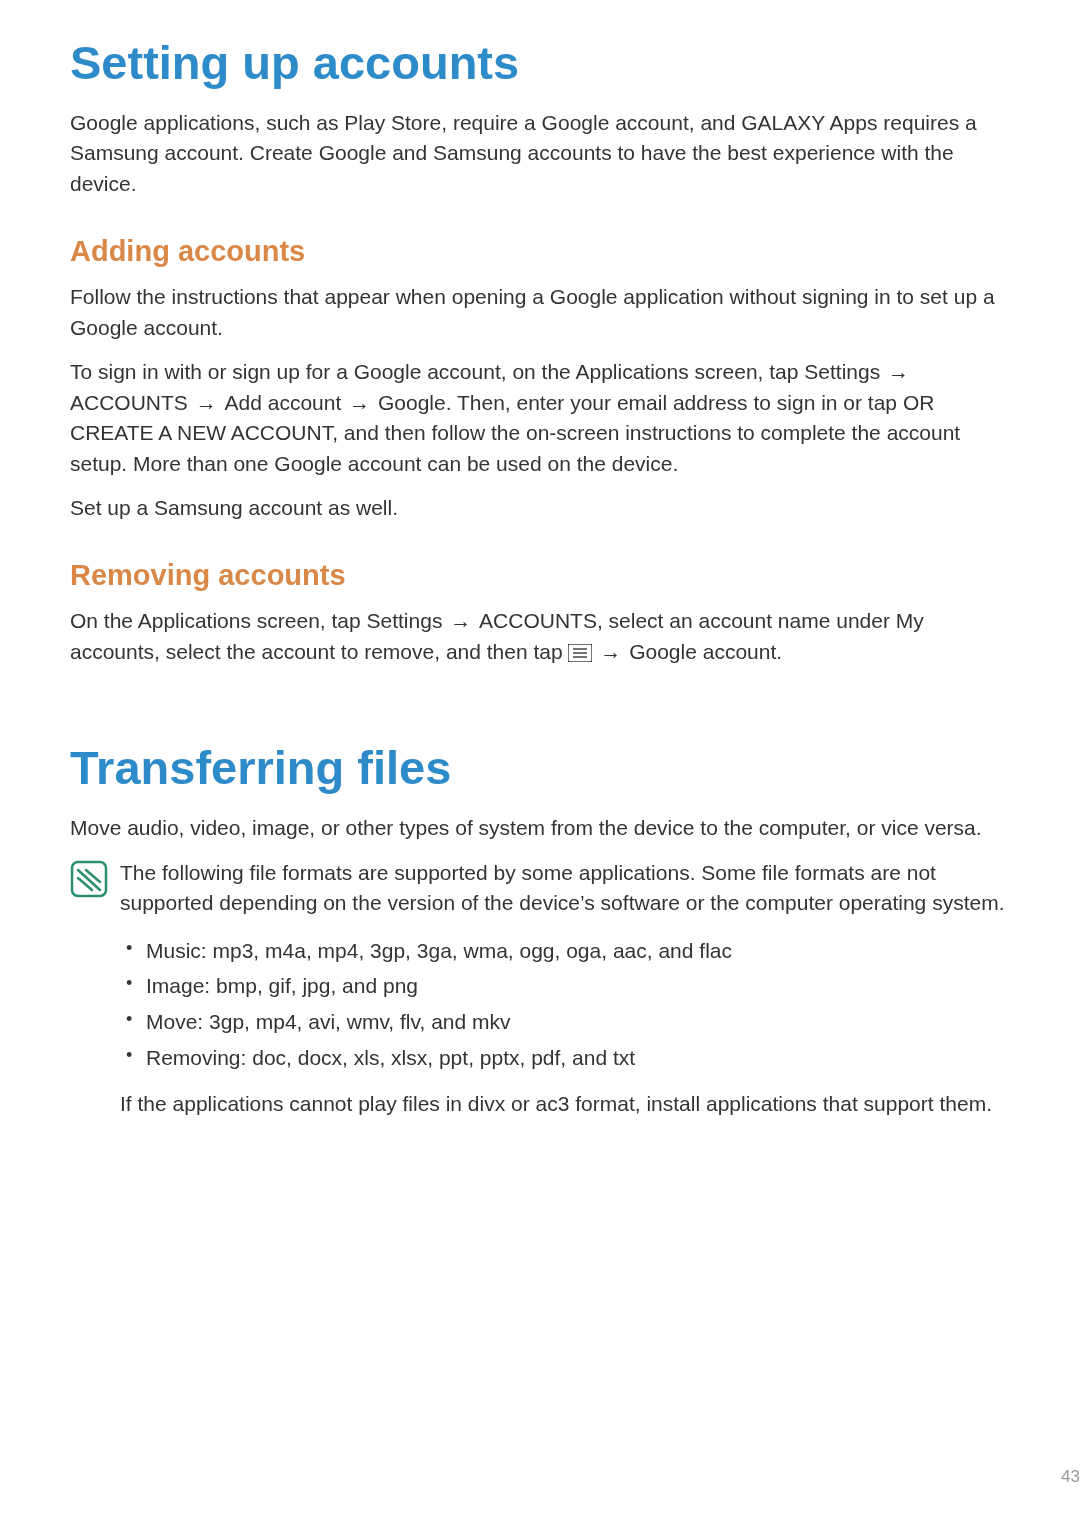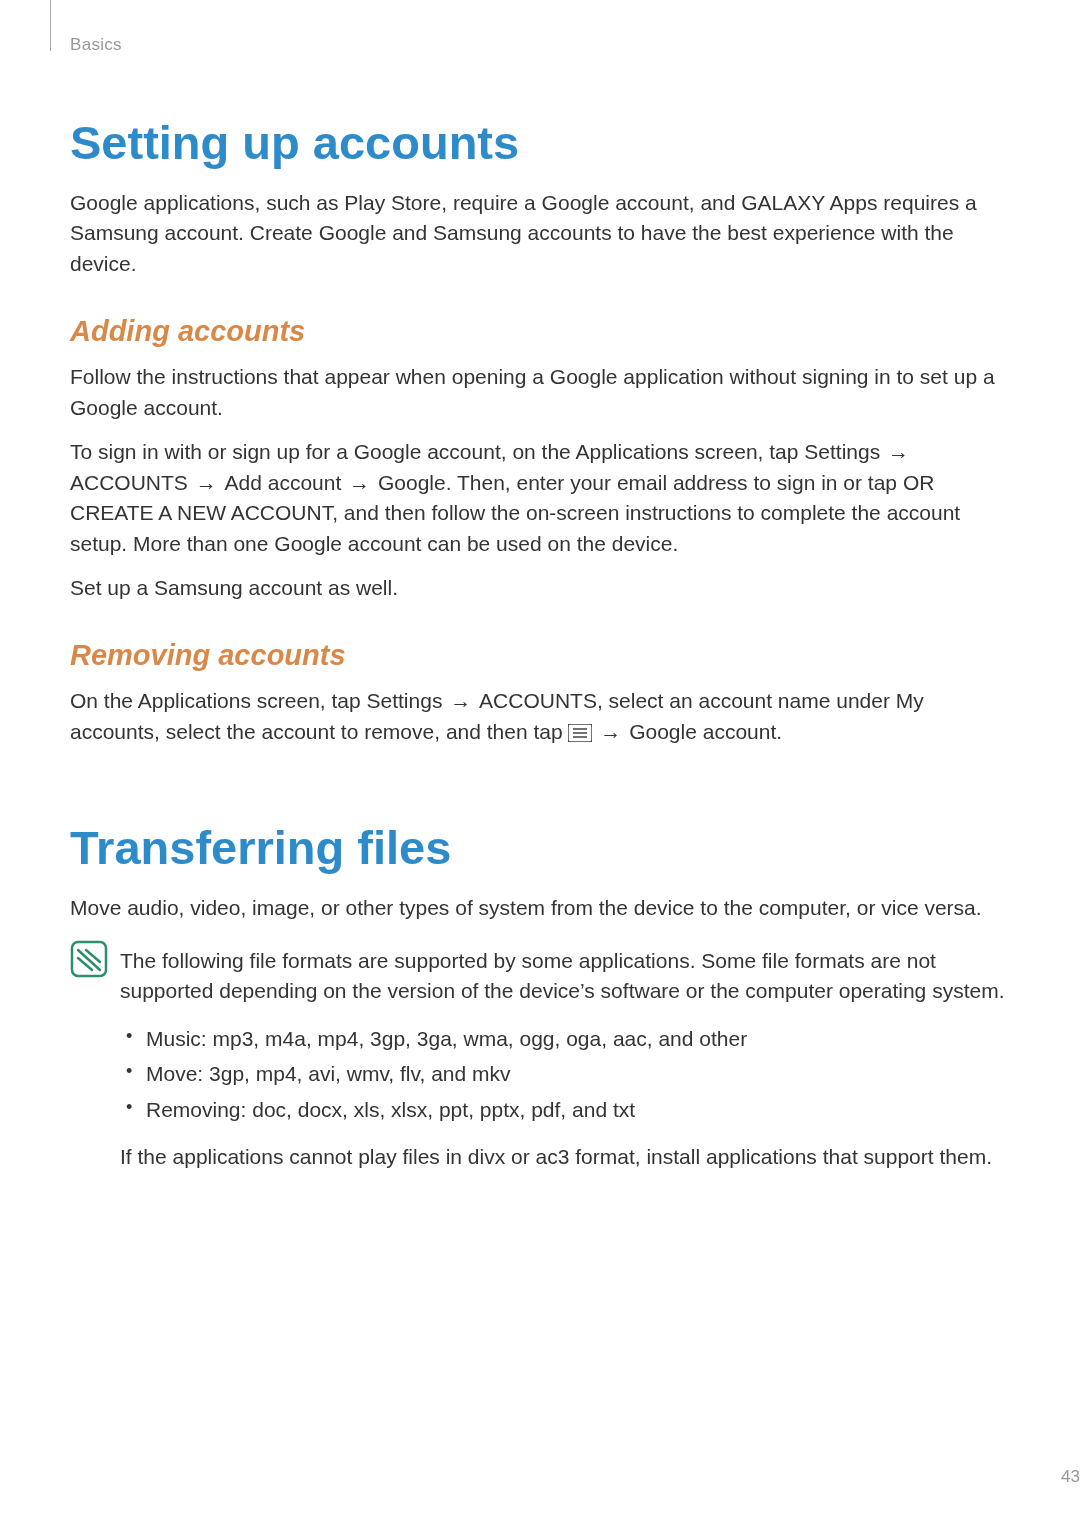--- a/index.html
+++ b/index.html
@@ -38,21 +38,20 @@
     font-size: 47px;
     font-weight: 600;
     color: #2e8bc9;
     margin: 0 0 18px 0;
   }
   h2 {
     font-size: 29px;
     font-weight: 600;
     color: #d98847;
     margin: 36px 0 14px 0;
-    font-style: italic;
   }
   .section-block { margin-bottom: 70px; }
   p.body {
     font-size: 21px;
     line-height: 1.45;
     margin: 10px 0 14px 0;
     color: #343434;
   }
   .b { font-weight: 400; }
   .arrow { padding: 0 2px; }
@@ -65,21 +64,21 @@
     align-items: flex-start;
     margin-top: 8px;
   }
   .note-icon-col {
     flex: 0 0 50px;
     padding-top: 2px;
   }
   .note-text-col {
     flex: 1;
   }
-  .note-text-col p.body { margin-top: 8px; }
+  .note-text-col p.body { margin-top: 0; }
   ul.formats {
     margin: 6px 0 14px 0;
     padding-left: 26px;
     list-style: none;
   }
   ul.formats li {
     font-size: 21px;
     line-height: 1.7;
     color: #343434;
     position: relative;
@@ -101,24 +100,20 @@
     font-size: 17px;
     color: #999;
   }
   [data-bind]:empty::after { content: ""; }
 </style>
 </head>
 <body>
 
 <div class="page">
 
-  <div class="header-wrap">
-    <div class="header-rule"></div>
-    <div class="breadcrumb" data-bind="header.breadcrumb">Basics</div>
-  </div>
 
   <div class="section-block">
     <h1 data-bind="section1.title">Setting up accounts</h1>
 
     <p class="body">
       <span data-bind="section1.intro.p1a">Google applications, such as </span><span class="b" data-bind="section1.intro.p1b">Play Store</span><span data-bind="section1.intro.p1c">, require a Google account, and </span><span class="b" data-bind="section1.intro.p1d">GALAXY Apps</span><span data-bind="section1.intro.p1e"> requires a Samsung account. Create Google and Samsung accounts to have the best experience with the device.</span>
     </p>
 
     <h2 data-bind="section1.add.heading">Adding accounts</h2>
 
@@ -150,21 +145,22 @@
     <div class="note-row">
       <div class="note-icon-col">
         <svg width="38" height="38" viewBox="0 0 38 38">
           <rect x="2" y="2" width="34" height="34" rx="6" fill="none" stroke="#2b8f6d" stroke-width="2.5"></rect>
           <path d="M8 10 L30 30 M8 18 L22 30 M16 10 L30 22" stroke="#2b8f6d" stroke-width="2.5" fill="none" stroke-linecap="round"></path>
         </svg>
       </div>
       <div class="note-text-col">
         <p class="body" data-bind="section2.note.p1">The following file formats are supported by some applications. Some file formats are not supported depending on the version of the device’s software or the computer operating system.</p>
         <ul class="formats">
-          <li data-bind="section2.note.bullets.0">Music: mp3, m4a, mp4, 3gp, 3ga, wma, ogg, oga, aac, and other</li>
+          <li data-bind="section2.note.bullets.0">Music: mp3, m4a, mp4, 3gp, 3ga, wma, ogg, oga, aac, and flac</li>
+          <li data-bind="section2.note.bullets.1">Image: bmp, gif, jpg, and png</li>
           <li data-bind="section2.note.bullets.2">Move: 3gp, mp4, avi, wmv, flv, and mkv</li>
           <li data-bind="section2.note.bullets.3">Removing: doc, docx, xls, xlsx, ppt, pptx, pdf, and txt</li>
         </ul>
         <p class="body" data-bind="section2.note.p2">If the applications cannot play files in divx or ac3 format, install applications that support them.</p>
       </div>
     </div>
   </div>
 
   <div class="page-number" data-bind="page_number">43</div>
 </div>

